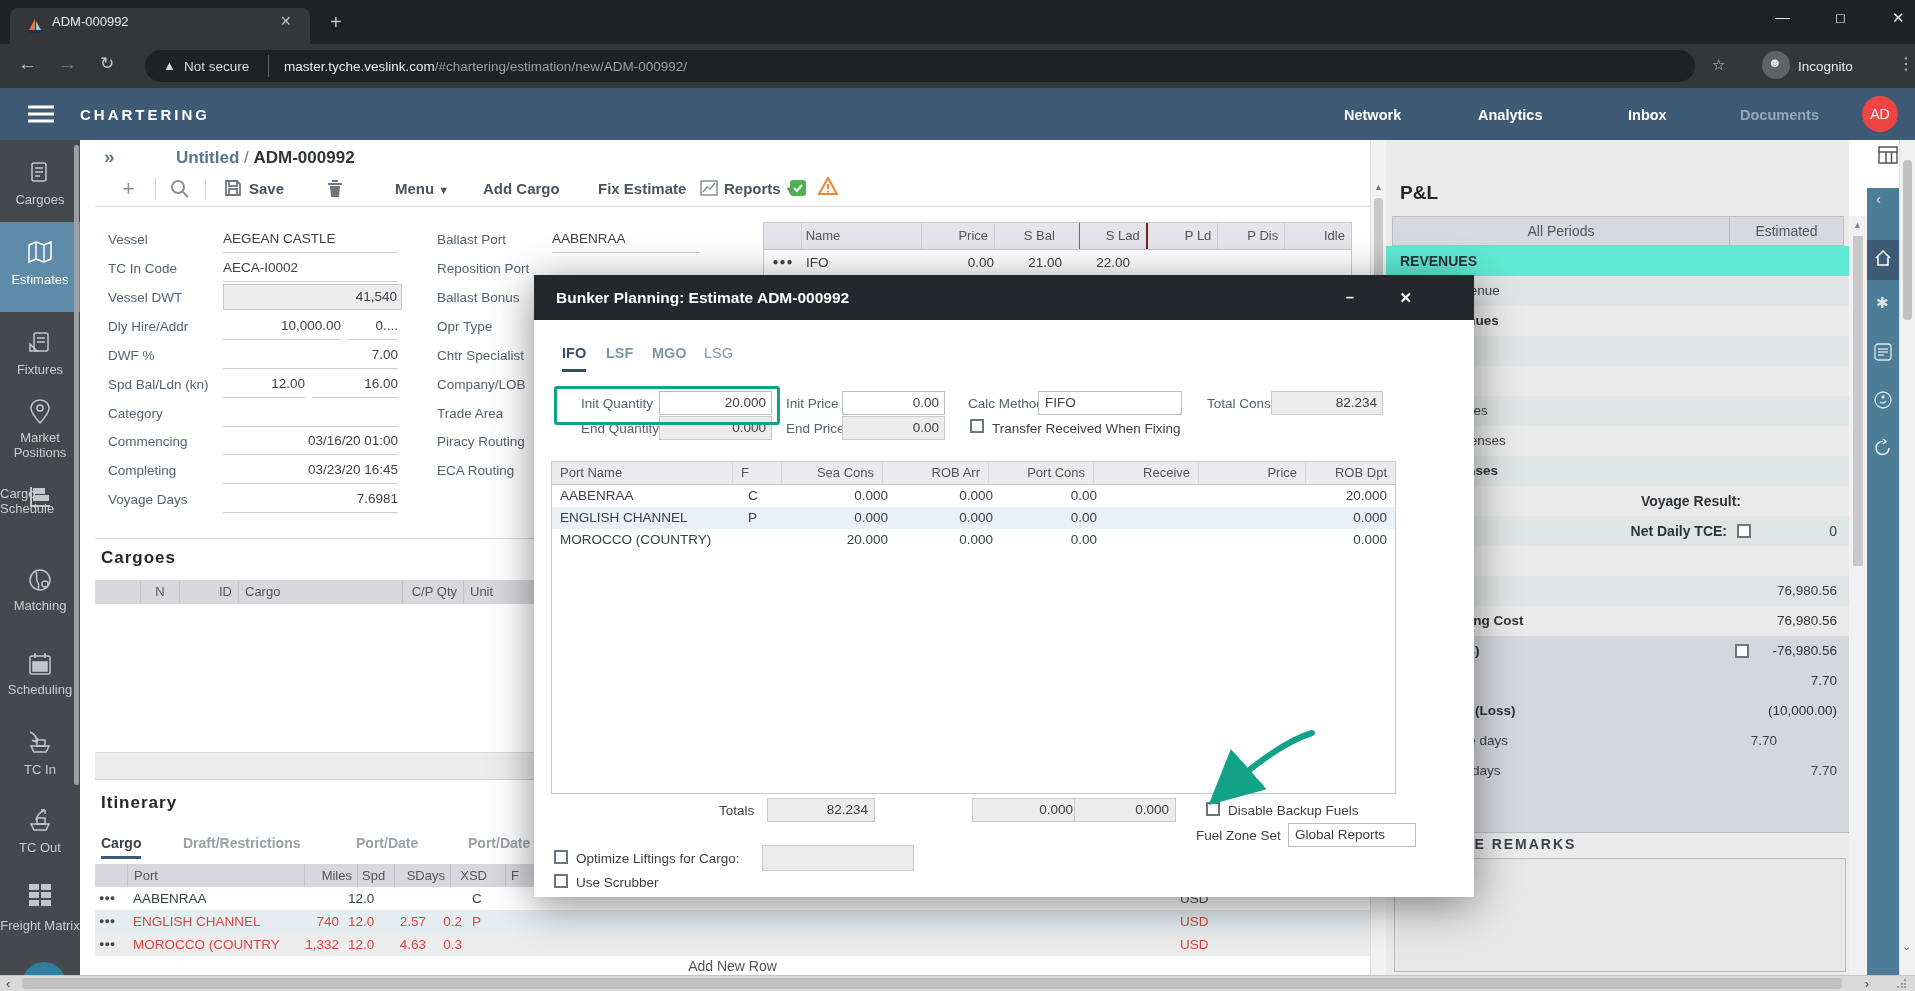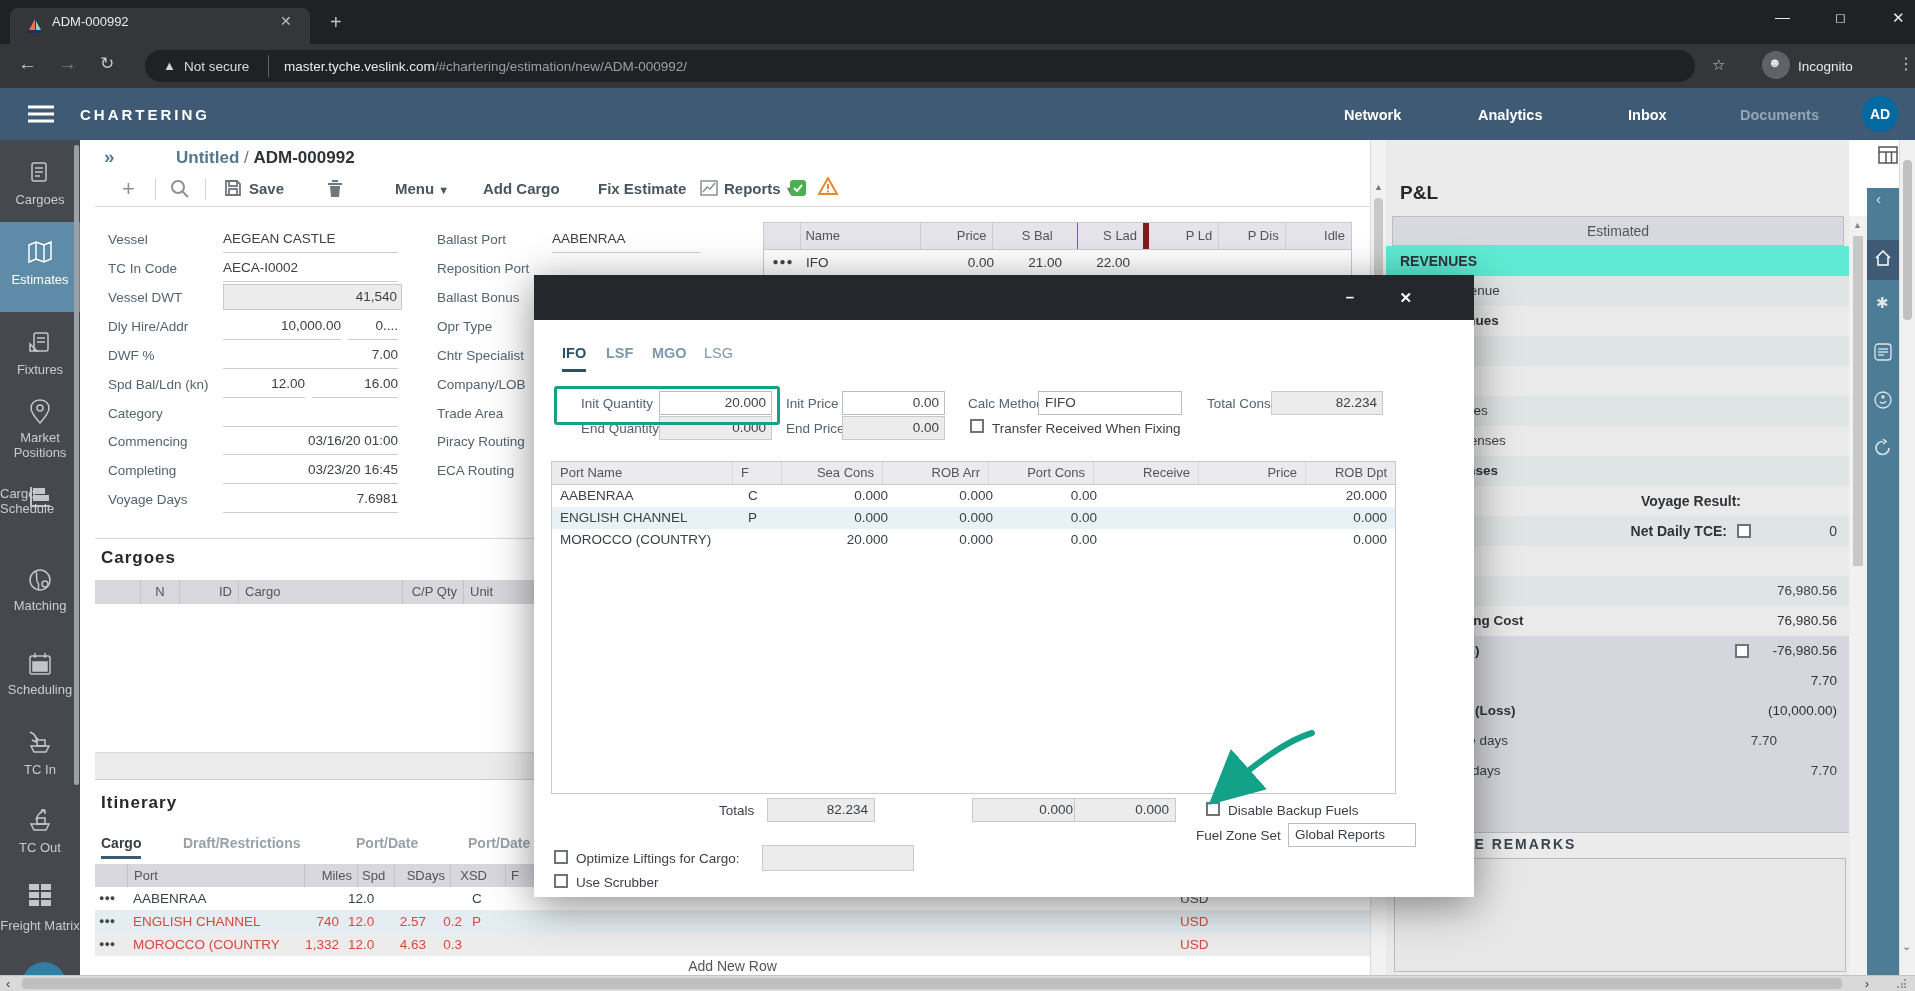--- a/index.html
+++ b/index.html
@@ -60,21 +60,21 @@
         <line x1="0" y1="10" x2="26" y2="10"></line>
         <line x1="0" y1="17" x2="26" y2="17"></line>
       </g>
     </svg>
 </div>
 <div class="abs" style="left:80px;top:106px;color:#fff;font-size:15px;font-weight:bold;letter-spacing:3px">CHARTERING</div>
 <div class="abs" style="left:1344px;top:107px;color:#fff;font-size:14.5px;font-weight:bold">Network</div>
 <div class="abs" style="left:1478px;top:107px;color:#fff;font-size:14.5px;font-weight:bold">Analytics</div>
 <div class="abs" style="left:1628px;top:107px;color:#fff;font-size:14.5px;font-weight:bold">Inbox</div>
 <div class="abs" style="left:1740px;top:107px;color:#94a7b8;font-size:14.5px;font-weight:bold">Documents</div>
-<div class="abs" style="left:1862px;top:96px;width:36px;height:36px;border-radius:50%;background:#0369a1;color:#fff;font-size:14px;font-weight:bold;text-align:center;line-height:36px"><span>AD</span></div>
+<div class="abs" style="left:1862px;top:96px;width:36px;height:36px;border-radius:50%;background:#ef4444;color:#fff;font-size:14px;font-weight:normal;text-align:center;line-height:36px"><span>AD</span></div>
 
 <div class="abs" style="left:0;top:140px;width:80px;height:851px;background:#45494e"></div>
 <div class="abs" style="left:0;top:222px;width:80px;height:90px;background:#5e8ca8"></div>
 
 <div class="abs" style="left:27px;top:160px">
     <svg width="26" height="26" fill="none" stroke="#c3c7cb" stroke-width="1.5">
       <rect x="5" y="3" width="14" height="18" rx="2"></rect>
       <line x1="8" y1="8" x2="16" y2="8"></line>
       <line x1="8" y1="12" x2="16" y2="12"></line>
       <line x1="8" y1="16" x2="13" y2="16"></line>
@@ -280,21 +280,21 @@
 <div class="abs lbl" style="left:437px;top:406px">Trade Area</div>
 <div class="abs lbl" style="left:437px;top:434px">Piracy Routing</div>
 <div class="abs lbl" style="left:437px;top:463px">ECA Routing</div>
 
 <div class="abs" style="left:763px;top:222px;width:587px;height:56px;border:1px solid #c9c9d2;background:#fff">
   <div style="height:26px;background:#e4e4ea;border-bottom:1px solid #c9c9d2;display:flex;font-size:13px;color:#555">
     <div style="width:38px;border-right:1px solid #cfcfd8"></div>
     <div style="width:120px;line-height:26px;padding-left:4px;border-right:1px solid #cfcfd8">Name</div>
     <div class="tr" style="width:68px;line-height:26px;padding-right:6px;border-right:1px solid #cfcfd8">Price</div>
     <div class="tr" style="width:62px;line-height:26px;padding-right:24px;border-right:1px solid #a16207">S Bal</div>
-    <div class="tr" style="width:62px;line-height:26px;padding-right:6px;border-right:6px solid #7f1d1d">S Lad</div>
+    <div class="tr" style="width:62px;line-height:26px;padding-right:6px;border-right:2px solid #7f1d1d">S Lad</div>
     <div class="tr" style="width:66px;line-height:26px;padding-right:6px;border-right:1px solid #cfcfd8">P Ld</div>
     <div class="tr" style="width:62px;line-height:26px;padding-right:6px;border-right:1px solid #cfcfd8">P Dis</div>
     <div class="tr" style="width:62px;line-height:26px;padding-right:6px">Idle</div>
   </div>
   <div style="height:26px;display:flex;font-size:13.5px;color:#3a4147">
     <div style="width:38px;text-align:center;line-height:24px;color:#444;letter-spacing:1px;font-size:10px">●●●</div>
     <div style="width:120px;line-height:26px;padding-left:4px">IFO</div>
     <div class="tr" style="width:68px;line-height:26px;padding-right:6px">0.00</div>
     <div class="tr" style="width:62px;line-height:26px;padding-right:6px">21.00</div>
     <div class="tr" style="width:62px;line-height:26px;padding-right:6px">22.00</div>
@@ -364,20 +364,21 @@
 <div class="abs" style="left:95px;top:956px;width:1275px;text-align:center;font-size:14px;color:#555;line-height:20px">Add New Row</div>
 
 <div class="abs" style="left:1370px;top:140px;width:16px;height:835px;background:#f2f2f2;border-left:1px solid #ddd">
   <div style="position:absolute;top:42px;left:3px;color:#777;font-size:9px">▲</div>
   <div style="position:absolute;top:58px;left:3px;width:9px;height:220px;background:#c9c9c9;border-radius:4px"></div>
 </div>
 
 <div class="abs" style="left:1386px;top:140px;width:463px;height:835px;background:#ebebeb"></div>
 <div class="abs" style="left:1400px;top:182px;font-size:19px;font-weight:bold;color:#24282c">P&amp;L</div>
 <div class="abs" style="left:1392px;top:216px;width:450px;height:28px;background:#d8d8e0;border:1px solid #bcbcc8;display:flex;font-size:14px;color:#555">
+  <div style="width:336px;text-align:center;line-height:28px;border-right:1px solid #bcbcc8">All Periods</div>
   <div style="flex:1;text-align:center;line-height:28px">Estimated</div>
 </div>
 
 <div class="abs bold" style="left:1386px;top:246px;width:463px;height:30px;background:#5eead4;font-size:14px;color:#2e3338">
     <span style="position:absolute;left:14px;line-height:30px">REVENUES</span>
   </div>
 <div class="abs" style="left:1386px;top:276px;width:463px;height:30px;background:#dfe5e4;font-size:13.5px;color:#3a4147">
     <span style="position:absolute;left:14px;line-height:30px">Freight Revenue</span>
   </div>
 <div class="abs bold" style="left:1386px;top:306px;width:463px;height:30px;background:#eaeaea;font-size:13.5px;color:#2e3338">
@@ -494,20 +495,21 @@
           <rect x="0" y="7" width="2" height="2"></rect>
           <rect x="4" y="7" width="2" height="2"></rect>
           <rect x="7" y="7" width="2" height="2"></rect>
         </g>
       </svg>
     </div>
 </div>
 
 <div class="abs" style="left:534px;top:275px;width:940px;height:622px;background:#fff;box-shadow:0 8px 40px rgba(0,0,0,.45);z-index:10">
   <div style="height:45px;background:#24282c;position:relative">
+    <span style="position:absolute;left:22px;line-height:45px;color:#fff;font-size:15.5px;font-weight:bold">Bunker Planning: Estimate ADM-000992</span>
     <span style="position:absolute;right:120px;line-height:43px;color:#fff;font-size:15px;font-weight:bold">–</span>
     <span style="position:absolute;right:62px;line-height:45px;color:#fff;font-size:15px;font-weight:bold">✕</span>
   </div>
 
   <div style="position:absolute;left:28px;top:70px;font-size:14.5px;font-weight:bold;color:#2e5066;padding-bottom:8px;border-bottom:3px solid #2e5066"><span>IFO</span></div>
   <div style="position:absolute;left:72px;top:70px;font-size:14.5px;font-weight:bold;color:#7e98ab">LSF</div>
   <div style="position:absolute;left:118px;top:70px;font-size:14.5px;font-weight:bold;color:#7e98ab">MGO</div>
   <div style="position:absolute;left:170px;top:70px;font-size:14.5px;font-weight:normal;color:#7e98ab">LSG</div>
 
   <div class="lbl" style="position:absolute;left:47px;top:121px">Init Quantity</div>

